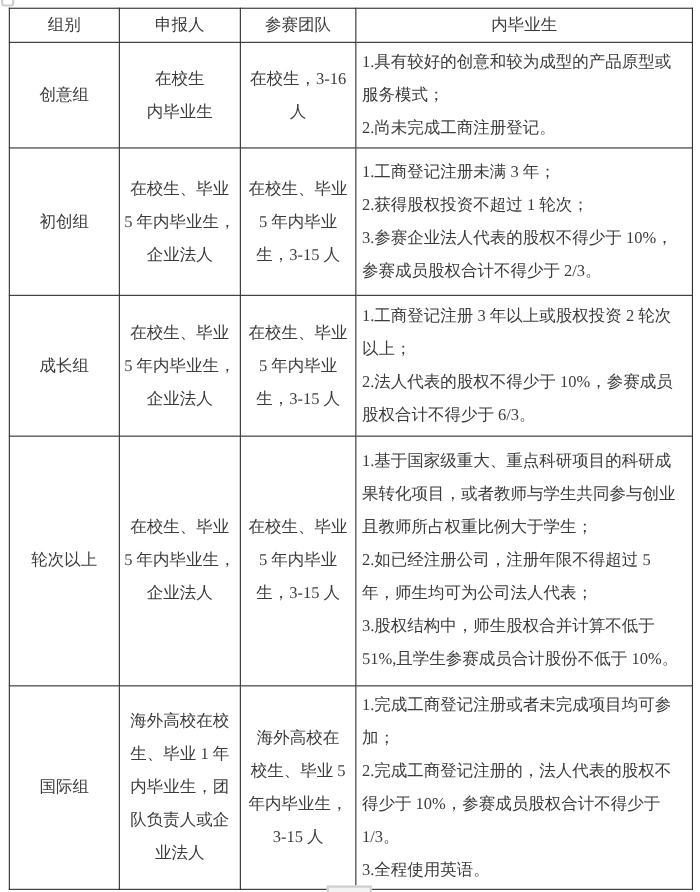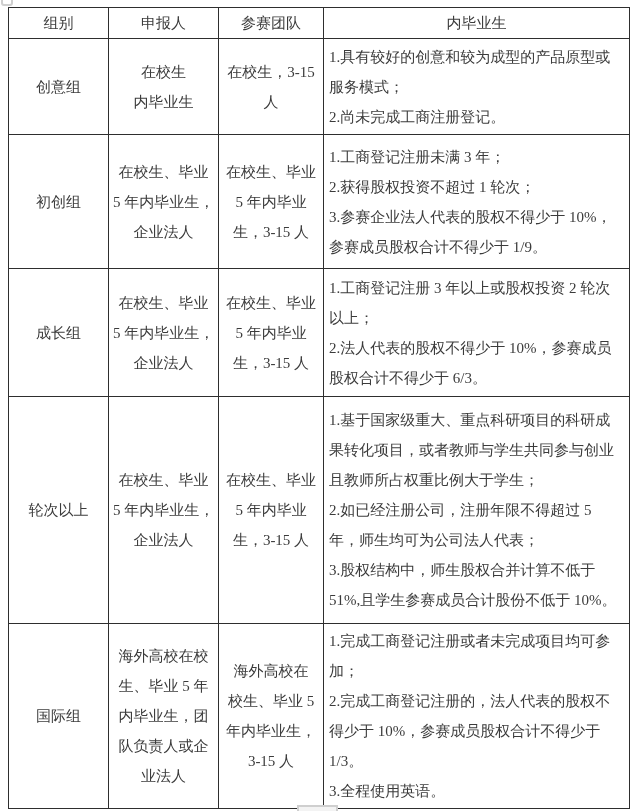--- a/index.html
+++ b/index.html
@@ -82,36 +82,36 @@
         <th>申报人</th>
         <th>参赛团队</th>
         <th>内毕业生</th>
       </tr>
     </thead>
     <tbody>
       <tr class="r0">
         <td>创意组</td>
         <td>在校生
 内毕业生</td>
-        <td>在校生，3-15
+        <td>在校生，3-16
 人</td>
         <td class="cond">1.具有较好的创意和较为成型的产品原型或服务模式；
 2.尚未完成工商注册登记。</td>
       </tr>
       <tr class="r1">
         <td>初创组</td>
         <td>在校生、毕业
 5 年内毕业生，
 企业法人</td>
         <td>在校生、毕业
 5 年内毕业
 生，3-15 人</td>
         <td class="cond">1.工商登记注册未满 3 年；
 2.获得股权投资不超过 1 轮次；
-3.参赛企业法人代表的股权不得少于 10%，参赛成员股权合计不得少于 1/9。</td>
+3.参赛企业法人代表的股权不得少于 10%，参赛成员股权合计不得少于 2/3。</td>
       </tr>
       <tr class="r2">
         <td>成长组</td>
         <td>在校生、毕业
 5 年内毕业生，
 企业法人</td>
         <td>在校生、毕业
 5 年内毕业
 生，3-15 人</td>
         <td class="cond">1.工商登记注册 3 年以上或股权投资 2 轮次以上；
@@ -125,21 +125,21 @@
         <td>在校生、毕业
 5 年内毕业
 生，3-15 人</td>
         <td class="cond">1.基于国家级重大、重点科研项目的科研成果转化项目，或者教师与学生共同参与创业且教师所占权重比例大于学生；
 2.如已经注册公司，注册年限不得超过 5 年，师生均可为公司法人代表；
 3.股权结构中，师生股权合并计算不低于 51%,且学生参赛成员合计股份不低于 10%。</td>
       </tr>
       <tr class="r4">
         <td>国际组</td>
         <td>海外高校在校
-生、毕业 5 年
+生、毕业 1 年
 内毕业生，团
 队负责人或企
 业法人</td>
         <td>海外高校在
 校生、毕业 5
 年内毕业生，
 3-15 人</td>
         <td class="cond">1.完成工商登记注册或者未完成项目均可参加；
 2.完成工商登记注册的，法人代表的股权不得少于 10%，参赛成员股权合计不得少于 1/3。
 3.全程使用英语。</td>

